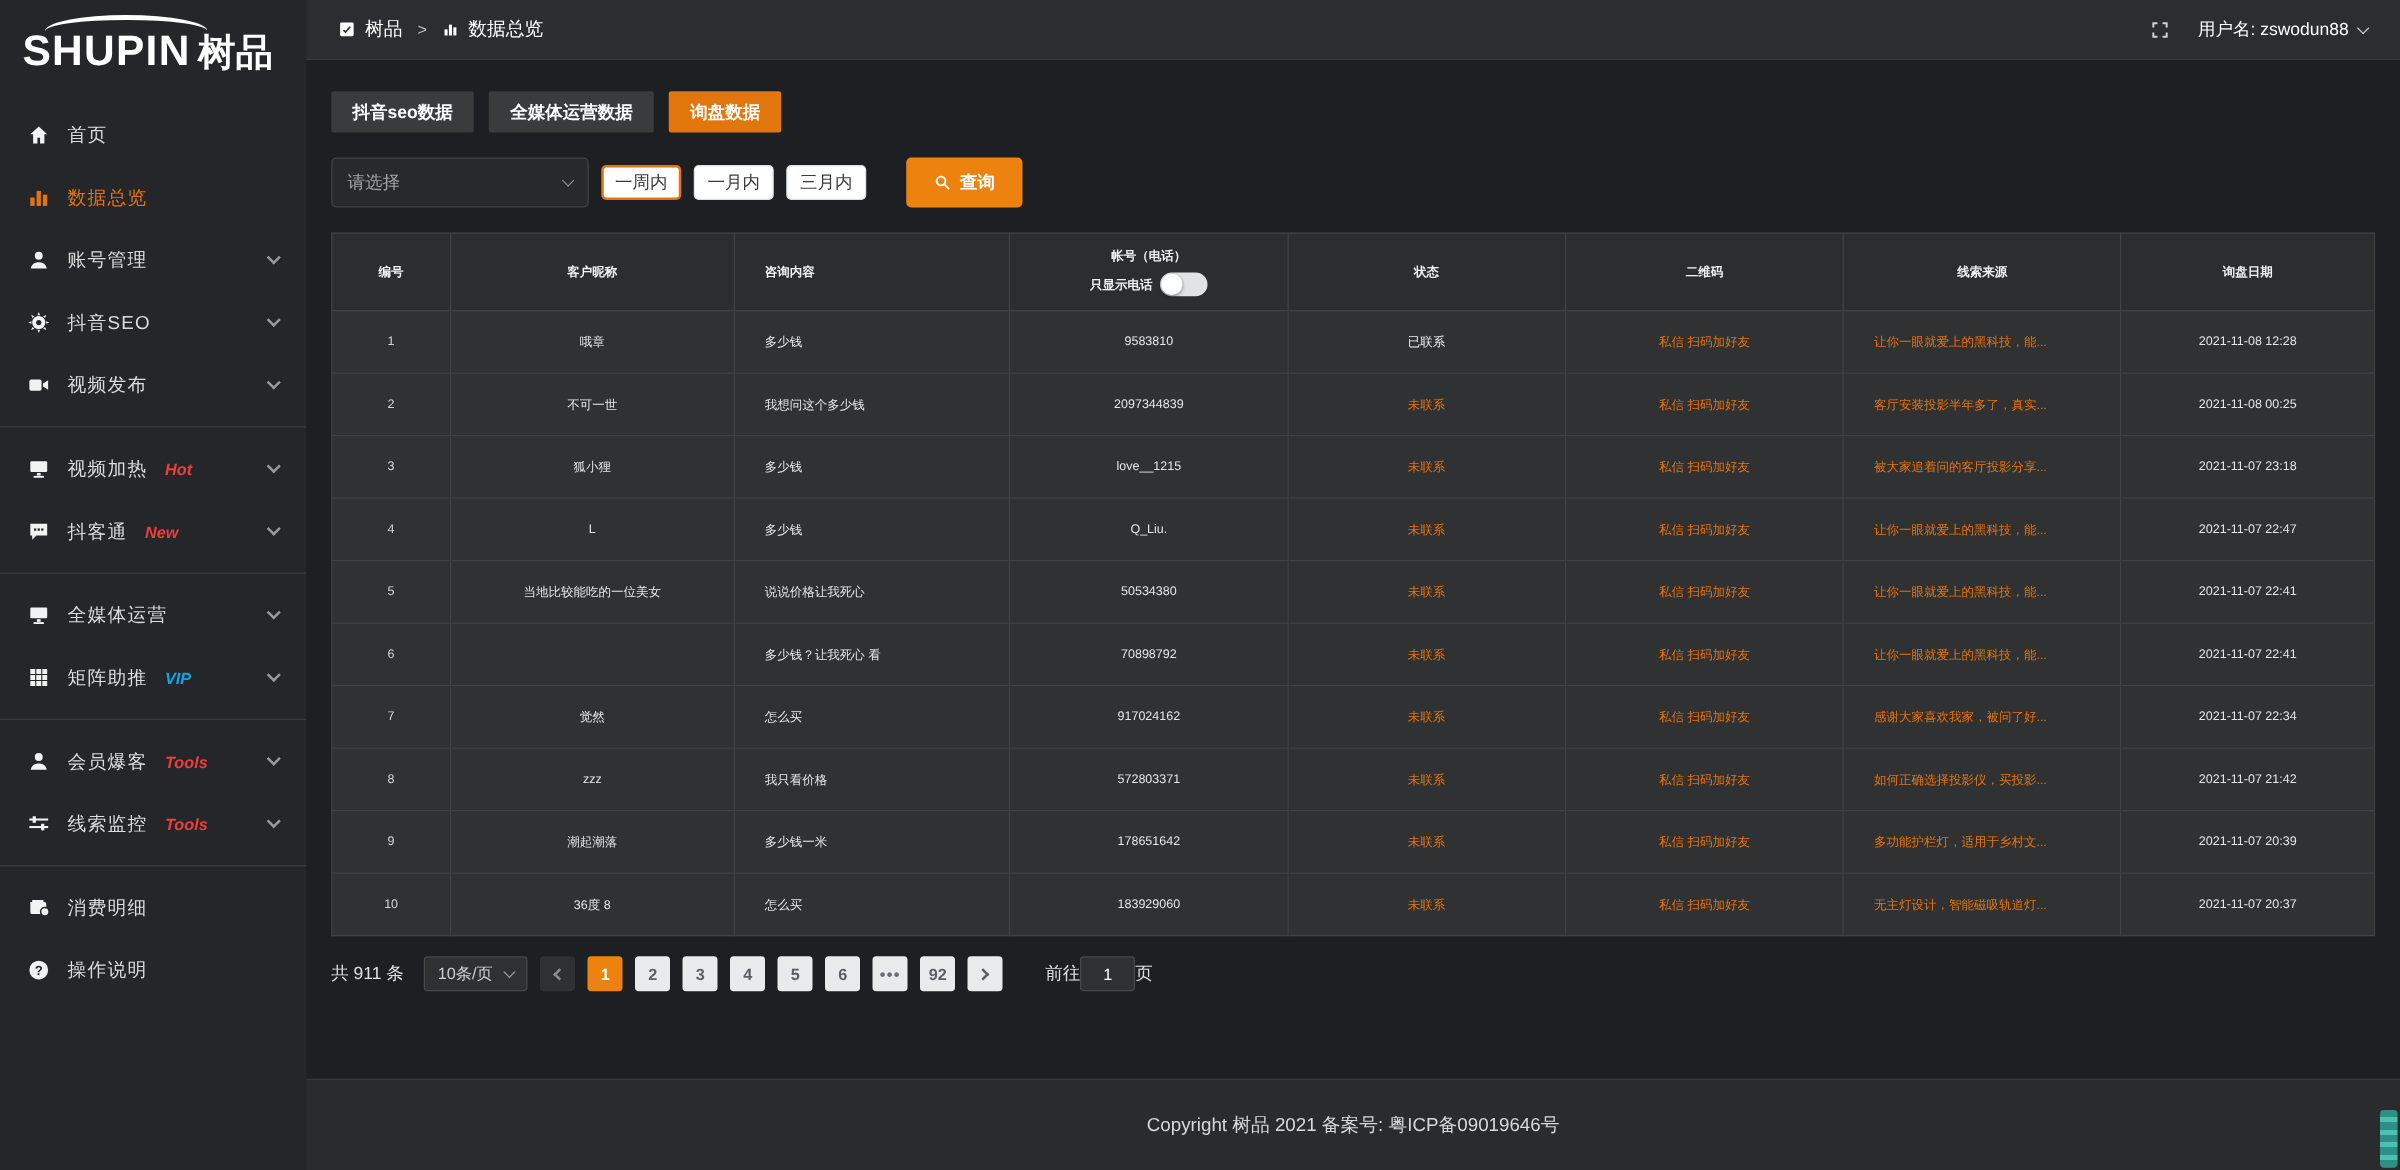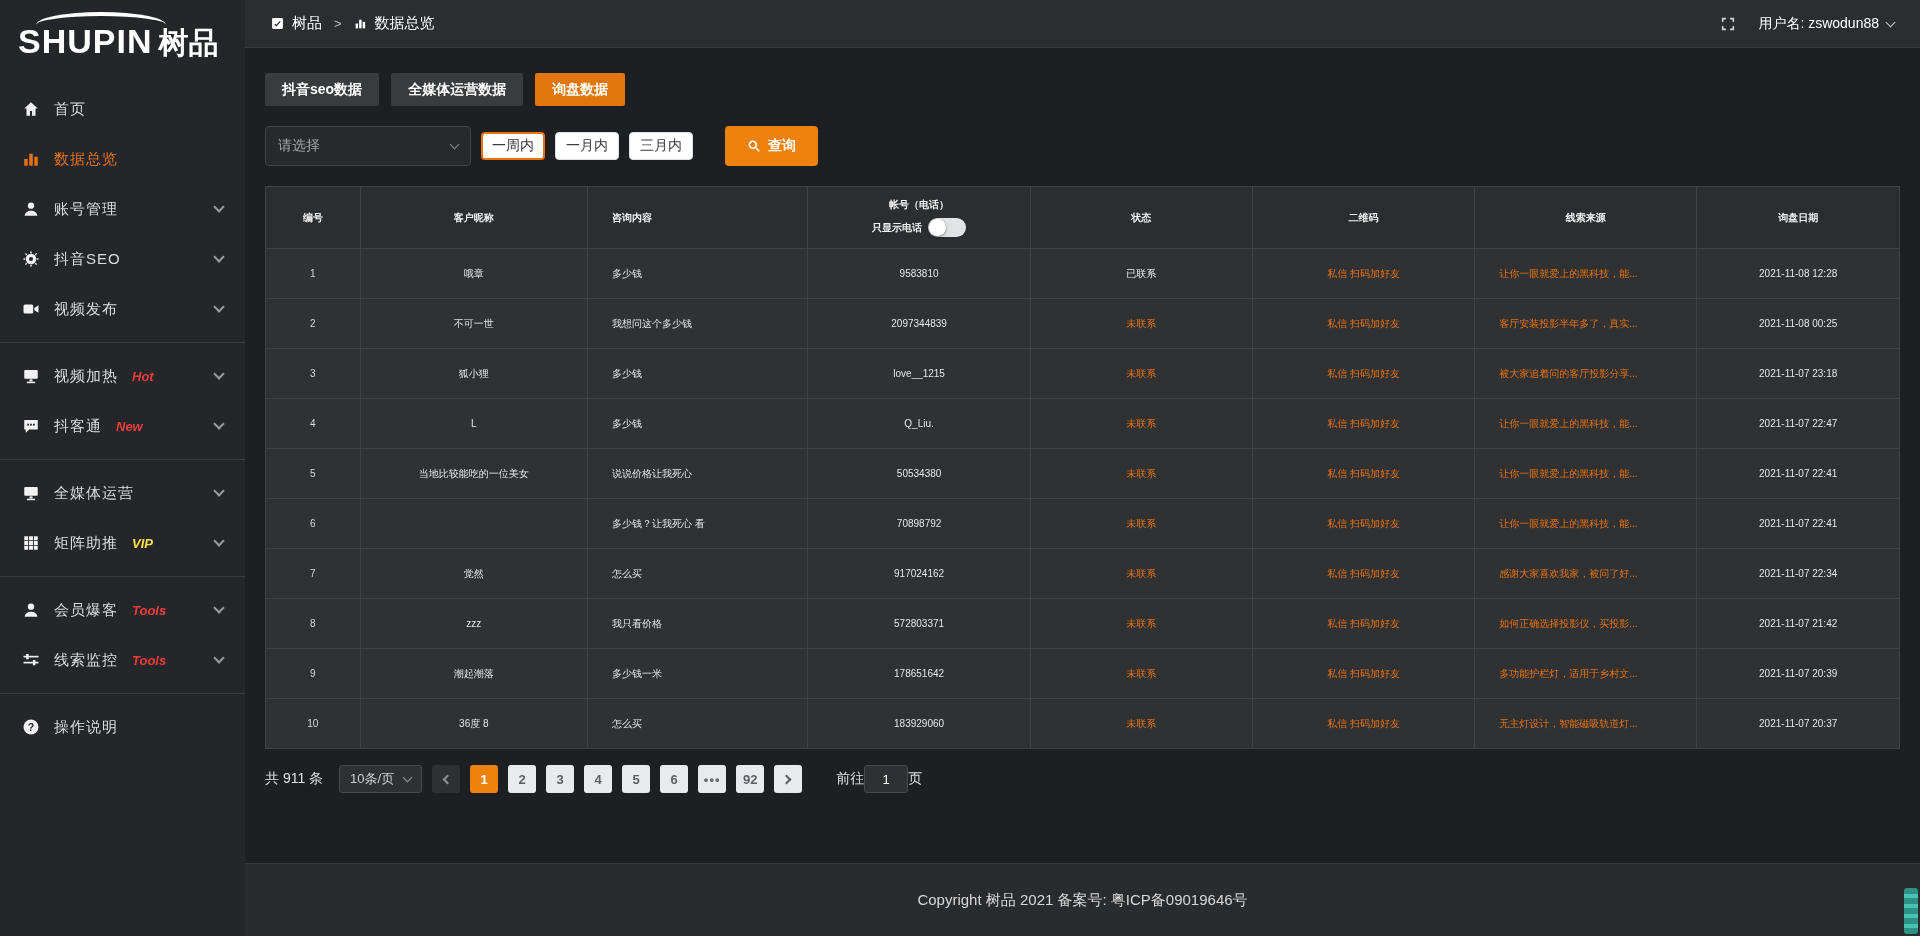--- a/index.html
+++ b/index.html
@@ -14,21 +14,21 @@
   .logo-cn { font-size:30px; font-weight:900; color:#fff; margin-left:6px; }
   .side-menu { margin-top:10px; }
   .side-item { display:flex; align-items:center; height:50px; padding:0 22px; color:#dcdcdc; font-size:15px; cursor:pointer; }
   .side-item.active { color:#e8730c; }
   .icn { width:18px; height:18px; display:inline-flex; margin-right:14px; color:#f2f2f2; flex:none; }
   .side-item.active .icn { color:#e8730c; }
   .icn svg { width:100%; height:100%; }
   .side-label { letter-spacing:1px; }
   .badge { margin-left:14px; font-size:13px; font-weight:bold; font-style:italic; }
   .badge.red { color:#f23c3c; }
-  .badge.yellow { color:#fde047; }
+  .badge.yellow { color:#0ea5e9; }
   .chev { width:8px; height:8px; border-right:2px solid #9a9a9a; border-bottom:2px solid #9a9a9a; transform:rotate(45deg); margin-left:auto; margin-top:-4px; }
   .side-divider { height:1px; background:#3a3c3e; margin:8px 0; }
 
   
   .main { flex:1; display:flex; flex-direction:column; min-width:0; }
   .topbar { height:48px; flex:none; background:#2b2d30; border-bottom:1px solid #38393b; display:flex; align-items:center; padding:0 26px; }
   .crumb { display:flex; align-items:center; gap:8px; font-size:15px; color:#fff; }
   .crumb .icn16 { width:13px; height:13px; display:inline-flex; color:#fff; }
   .crumb .icn16 svg{ width:100%; height:100%; }
   .crumb-sep { color:#bfbfbf; font-size:13px; margin:0 4px; }
@@ -216,20 +216,29 @@
             <rect x="2" y="14.4" width="20" height="2.2"></rect>
             <rect x="5.5" y="4" width="3.4" height="7"></rect>
             <rect x="14.5" y="12" width="3.4" height="7"></rect>
           </svg>
         </span>
         <span class="side-label">线索监控</span>
         <span class="badge red">Tools</span>
         <span class="chev"></span>
       </div>
       <div class="side-divider"></div>
+      <div class="side-item">
+        <span class="icn">
+          <svg viewBox="0 0 24 24" fill="currentColor">
+            <path d="M3 6h15a2 2 0 012 2v9a2 2 0 01-2 2H5a2 2 0 01-2-2zM5 4h12v2H5z"></path>
+            <circle cx="18.5" cy="16.5" r="4.5" stroke="#242629" stroke-width="1.6"></circle>
+          </svg>
+        </span>
+        <span class="side-label">消费明细</span>
+      </div>
       <div class="side-item">
         <span class="icn">
           <svg viewBox="0 0 24 24">
             <circle cx="12" cy="12" r="10" fill="currentColor"></circle>
             <text x="12" y="17" text-anchor="middle" font-size="14" font-weight="bold" fill="#242629">?</text>
           </svg>
         </span>
         <span class="side-label">操作说明</span>
       </div>
     </nav>

